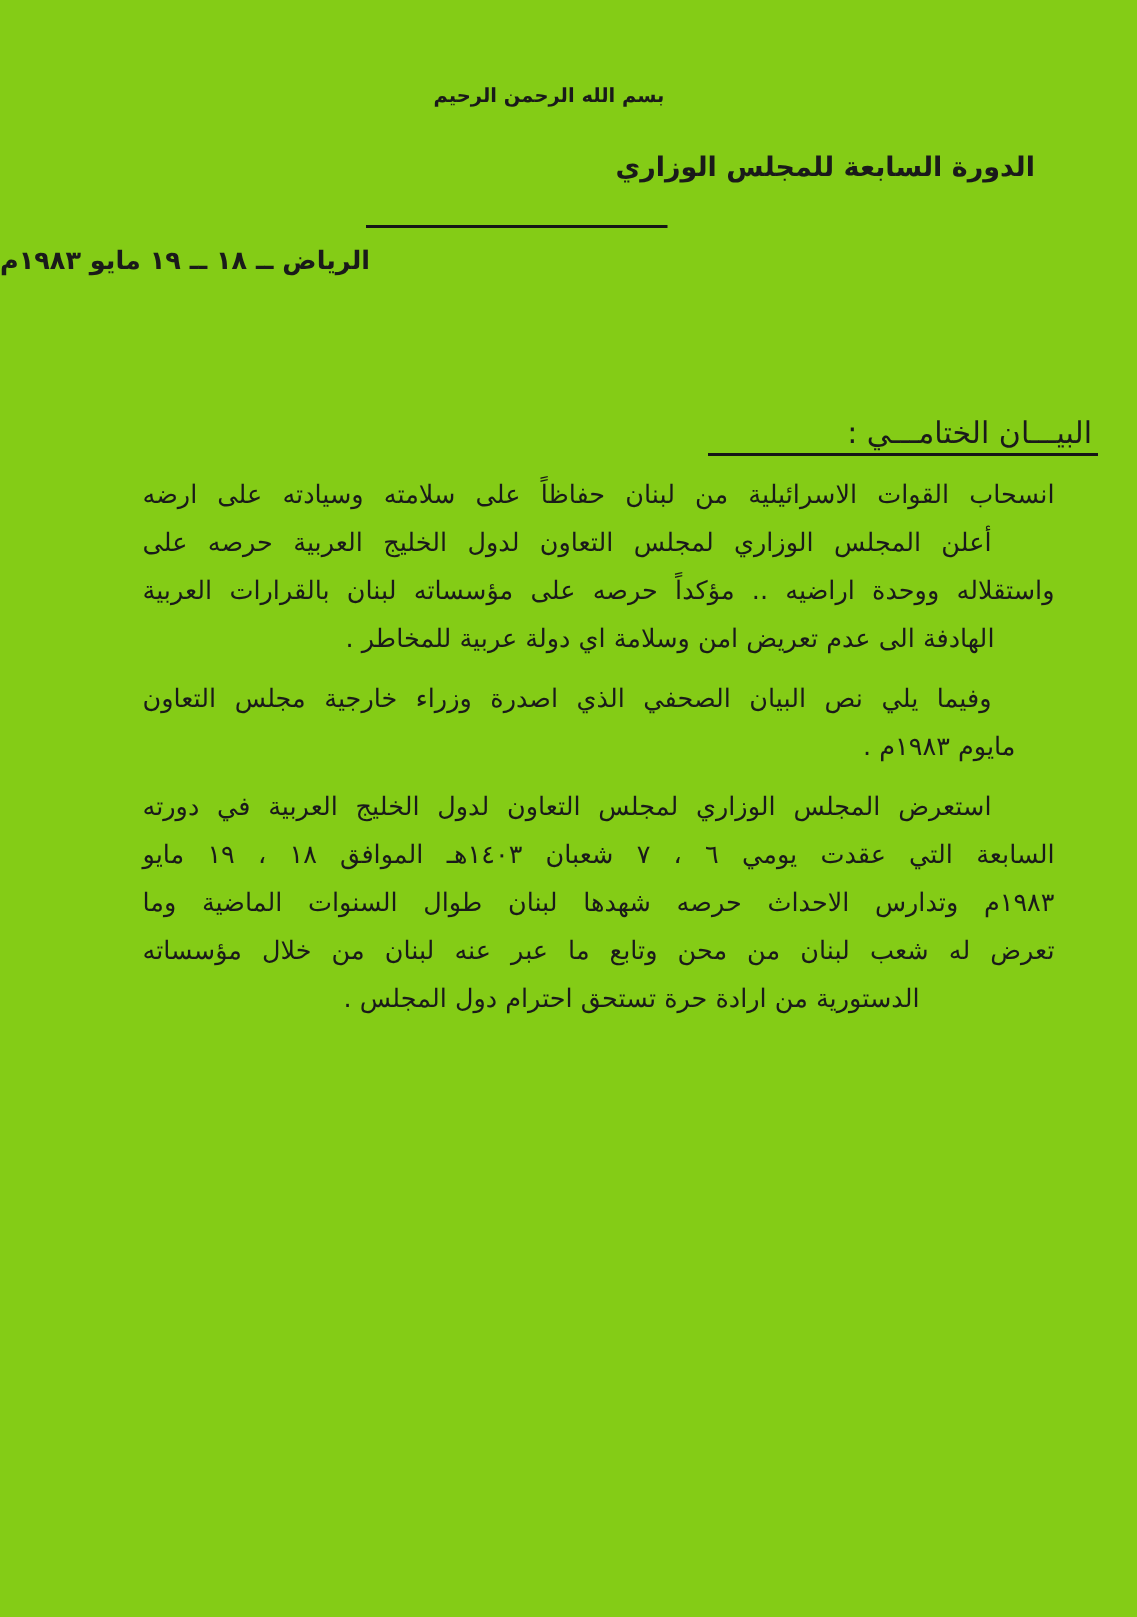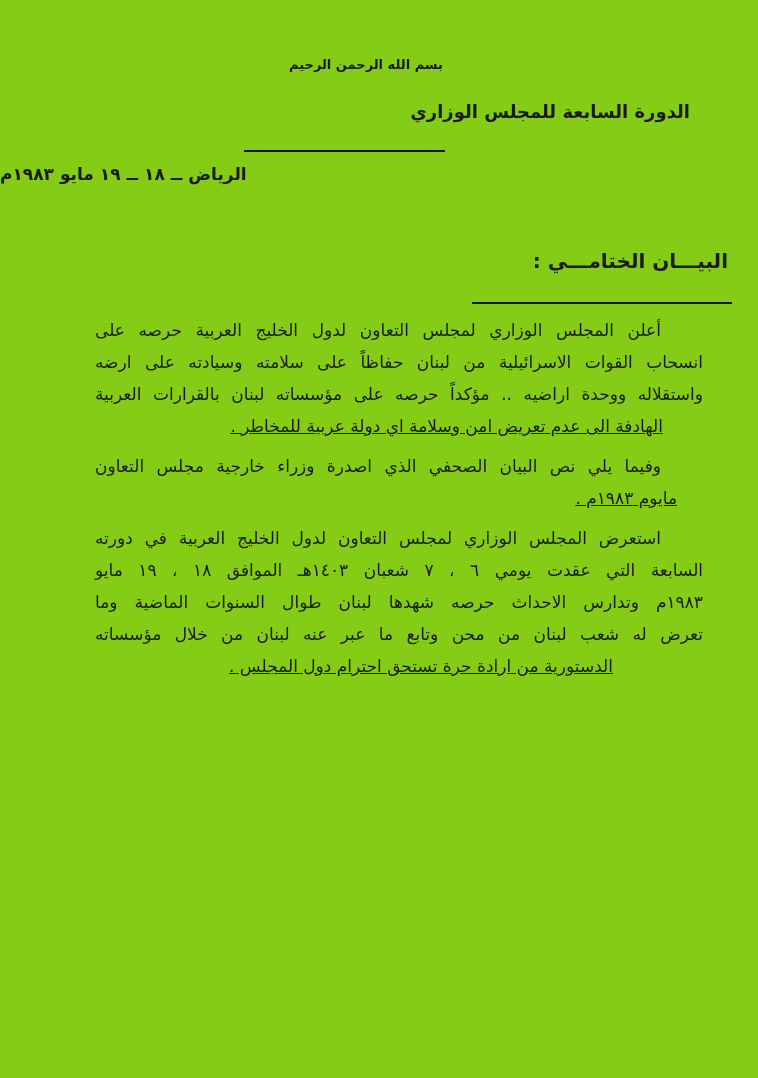--- a/index.html
+++ b/index.html
@@ -50,24 +50,24 @@
     top: 164px;
     left: 0;
     width: 690px;
     text-align: left;
     direction: rtl;
     font-weight: bold;
     font-size: 17px;
   }
   .closing-heading {
     position: absolute;
-    top: 249px;
+    top: 276px;
     right: 74px;
     direction: rtl;
-    font-weight: bold;
+    font-weight: normal;
     font-size: 20px;
     letter-spacing: 0.5px;
   }
   .heading-rule {
     position: absolute;
     top: 302px;
     right: 70px;
     width: 260px;
     height: 2px;
     background: #161616;
@@ -83,21 +83,20 @@
   }
   .para { margin: 0 0 8px 0; }
   .ln {
     text-align: justify;
     text-align-last: justify;
   }
   .ln-first { padding-right: 42px; }
   .ln-end {
     text-align: right;
     text-align-last: right;
-    text-decoration: underline;
   }
   .pr26 { padding-right: 26px; }
   .pr40 { padding-right: 40px; }
   .pr90 { padding-right: 90px; }
 </style>
 </head>
 <body>
 
 <div class="page">
 
@@ -109,22 +108,22 @@
 
   <div class="doc-date">الرياض ــ ١٨ ــ ١٩ مايو ١٩٨٣م</div>
 
   <div class="closing-heading">البيـــان الختامـــي :</div>
 
   <div class="heading-rule"></div>
 
   <div class="body-text">
 
     <div class="para">
+      <div class="ln">انسحاب القوات الاسرائيلية من لبنان حفاظاً على سلامته وسيادته على ارضه</div>
       <div class="ln ln-first">أعلن المجلس الوزاري لمجلس التعاون لدول الخليج العربية حرصه على</div>
-      <div class="ln">انسحاب القوات الاسرائيلية من لبنان حفاظاً على سلامته وسيادته على ارضه</div>
       <div class="ln">واستقلاله ووحدة اراضيه .. مؤكداً حرصه على مؤسساته لبنان بالقرارات العربية</div>
       <div class="ln-end pr40">الهادفة الى عدم تعريض امن وسلامة اي دولة عربية للمخاطر .</div>
     </div>
 
     <div class="para">
       <div class="ln ln-first">وفيما يلي نص البيان الصحفي الذي اصدرة وزراء خارجية مجلس التعاون</div>
       <div class="ln-end pr26">مايوم ١٩٨٣م .</div>
     </div>
 
     <div class="para">

